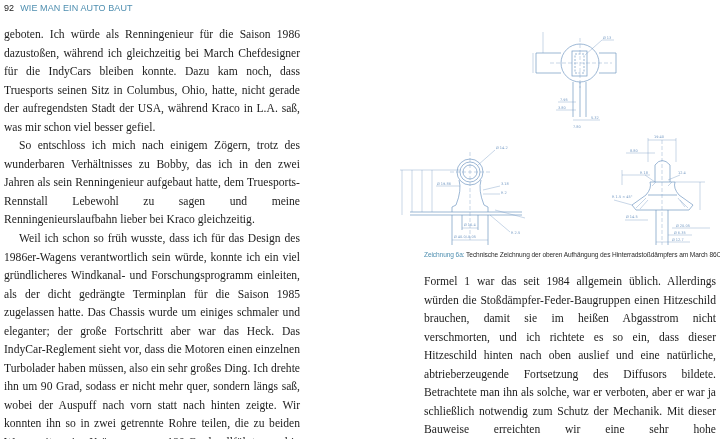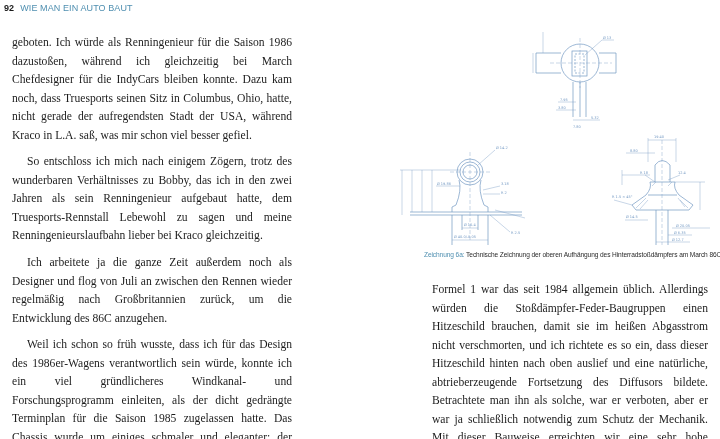--- a/index.html
+++ b/index.html
@@ -32,36 +32,36 @@
     .running-head {
       position: absolute;
       left: 4px;
       top: 3px;
       font-family: "Liberation Sans", "DejaVu Sans", sans-serif;
       font-size: 9px;
       letter-spacing: 0.1px;
       white-space: nowrap;
     }
     .running-head .page-number {
-      font-weight: bold;
+      font-weight: normal;
       color: #1a1a1a;
       margin-right: 6px;
     }
     .running-head .book-title {
       color: #4f8fb0;
     }
     .text-col {
       position: absolute;
       font-size: 11.6px;
       line-height: 18.55px;
       text-align: justify;
       hyphens: manual;
     }
     .text-col p {
-      margin: 8px;
+      margin: 0;
       text-indent: 15px;
     }
     .text-col p.no-indent {
       text-indent: 0;
     }
     .left-col {
       left: 4px;
       top: 26px;
       width: 296px;
     }
@@ -100,21 +100,20 @@
 <body>
 
 <div class="page-left">
   <div class="running-head">
     <span class="page-number">92</span><span class="book-title">WIE MAN EIN AUTO BAUT</span>
   </div>
 
   <div class="text-col left-col">
     <p class="no-indent">geboten. Ich würde als Renningenieur für die Saison 1986 dazustoßen, während ich gleichzeitig bei March Chefdesigner für die IndyCars bleiben konnte. Dazu kam noch, dass Truesports seinen Sitz in Columbus, Ohio, hatte, nicht gerade der aufregendsten Stadt der USA, während Kraco in L.A. saß, was mir schon viel besser gefiel.</p>
     <p>So entschloss ich mich nach einigem Zögern, trotz des wunderbaren Verhältnisses zu Bobby, das ich in den zwei Jahren als sein Renningenieur aufgebaut hatte, dem Truesports-Rennstall Lebewohl zu sagen und meine Renningenieurslaufbahn lieber bei Kraco gleichzeitig.</p>
-    <p>Ich arbeitete ja die ganze Zeit außerdem noch als Designer und flog von Juli an zwischen den Rennen wieder regelmäßig nach Großbritannien zurück, um die Entwicklung des 86C anzugehen.</p>
     <p>Weil ich schon so früh wusste, dass ich für das Design des 1986er-Wagens verantwortlich sein würde, konnte ich ein viel gründlicheres Windkanal- und Forschungsprogramm einleiten, als der dicht gedrängte Terminplan für die Saison 1985 zugelassen hatte. Das Chassis wurde um einiges schmaler und eleganter; der große Fortschritt aber war das Heck. Das IndyCar-Reglement sieht vor, dass die Motoren einen einzelnen Turbolader haben müssen, also ein sehr großes Ding. Ich drehte ihn um 90 Grad, sodass er nicht mehr quer, sondern längs saß, wobei der Auspuff nach vorn statt nach hinten zeigte. Wir konnten ihn so in zwei getrennte Rohre teilen, die zu beiden Wagenseiten eine Krümmung von 180 Grad vollführten und in ein Endstück ausliefen, das das Hinterende des Diffusors anblies.</p>
 
   </div>
 </div>
 
 <div class="page-right">
   <div class="figure">
     <svg viewBox="0 0 320 235" xmlns="http://www.w3.org/2000/svg" fill="none" stroke="#5a86b8" stroke-width="0.7">
 
       <g opacity="0.85">

